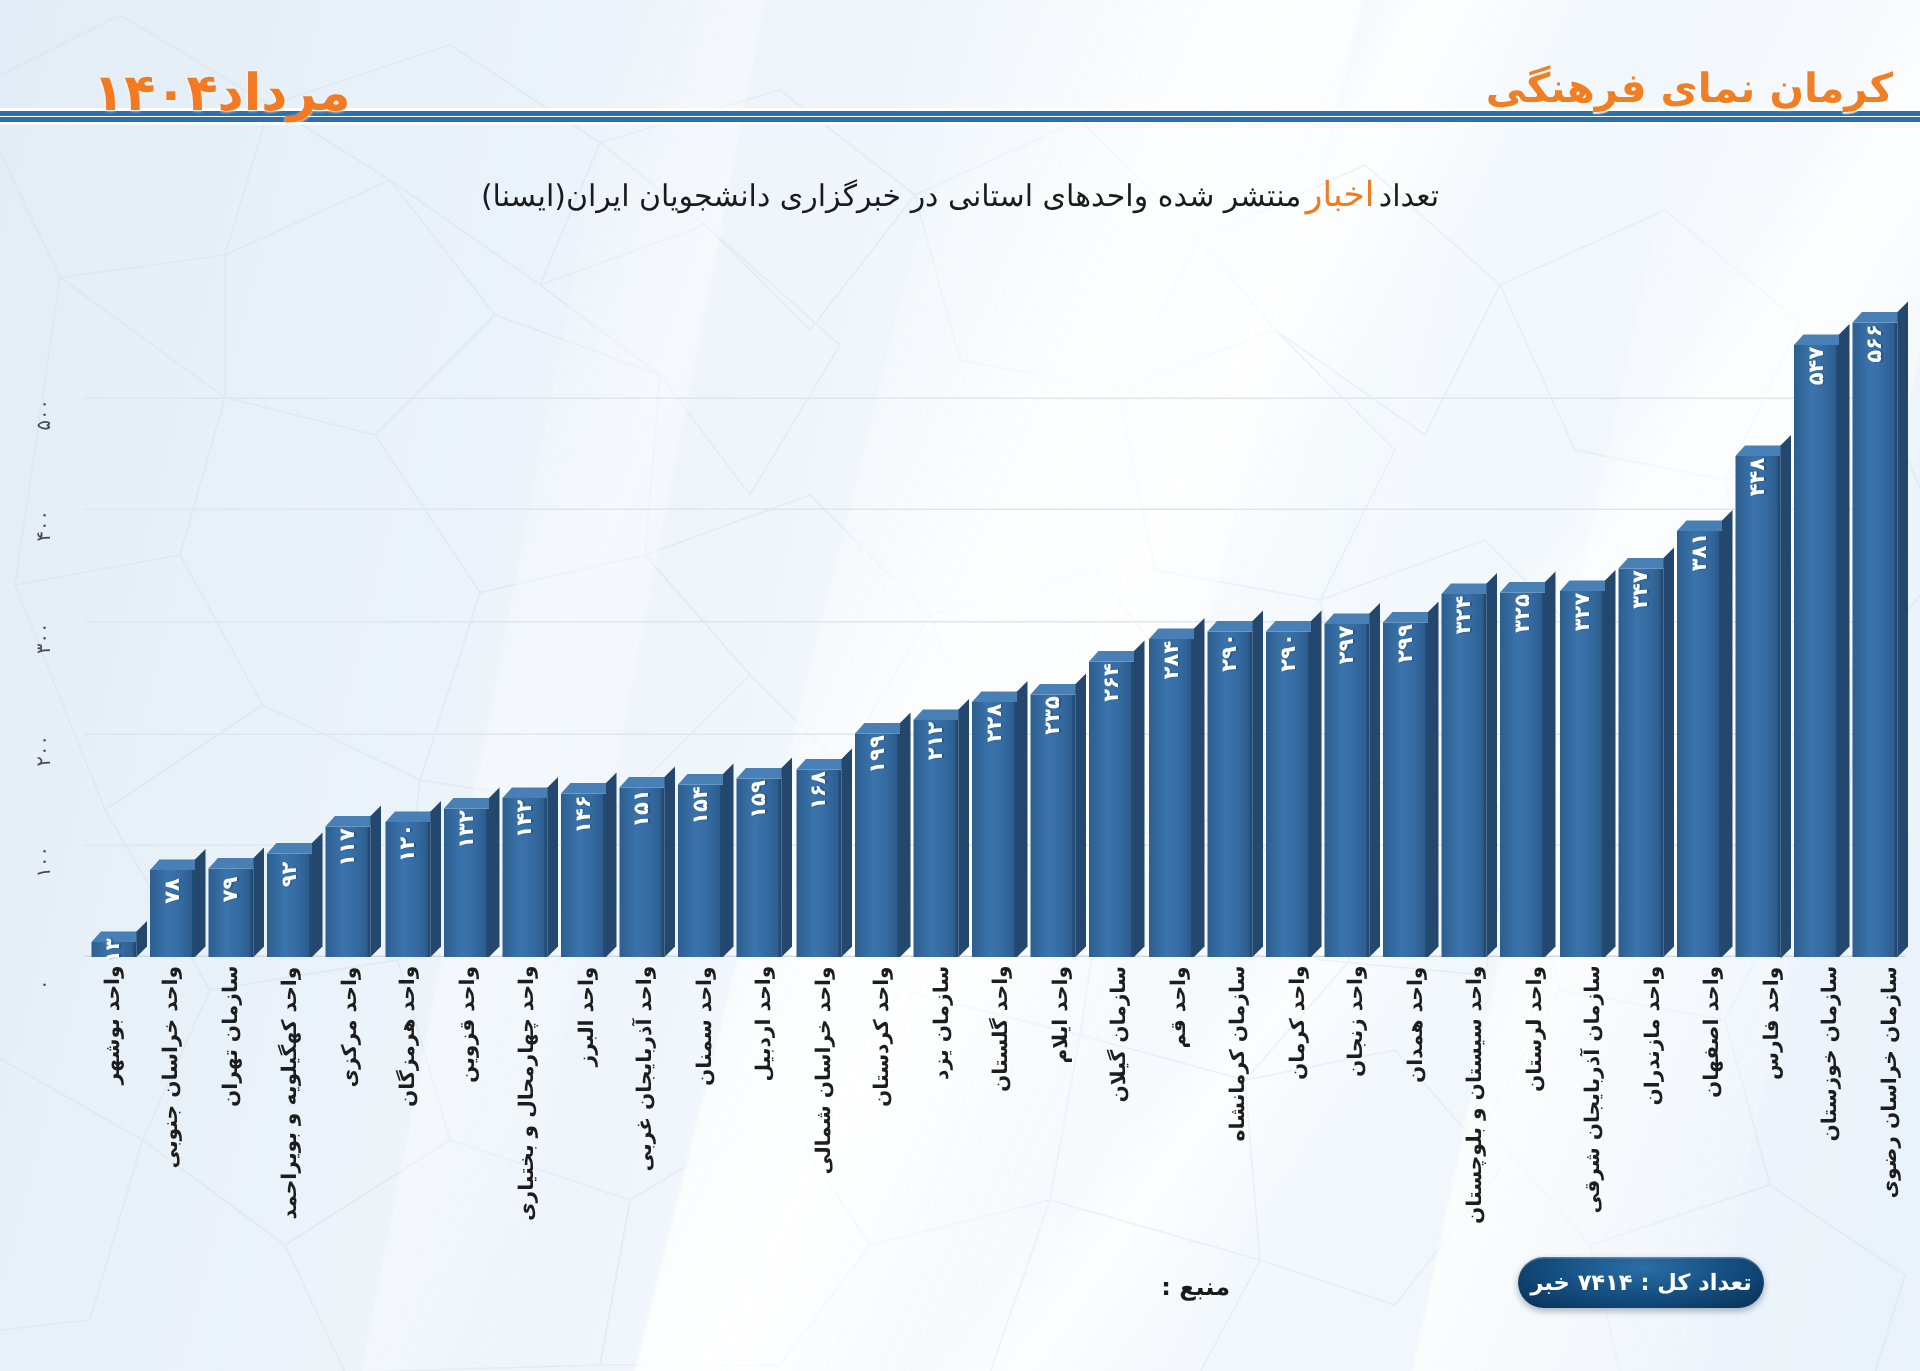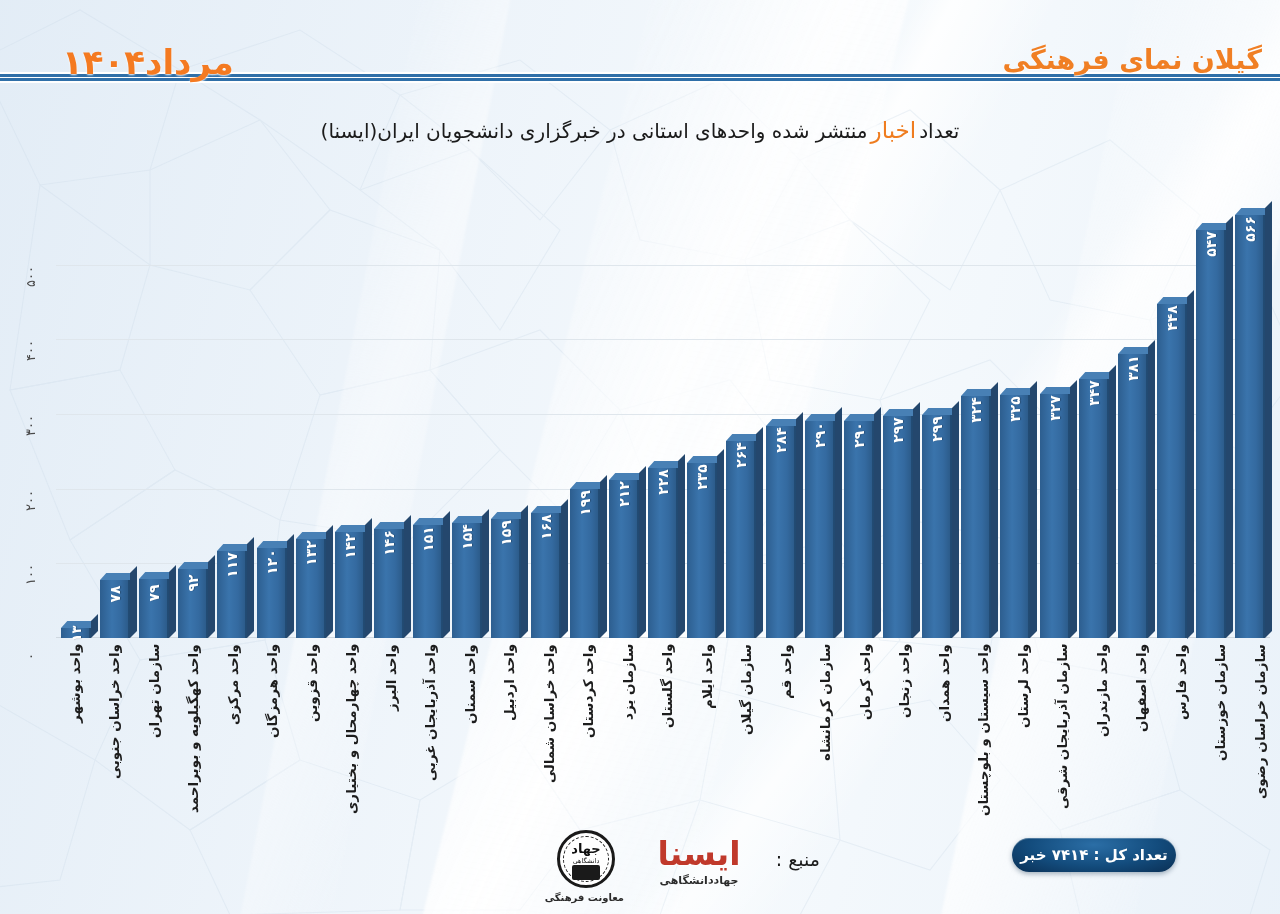--- a/index.html
+++ b/index.html
@@ -254,22 +254,22 @@
     z-index: 9;
     left: 520px;
     top: 826px;
     width: 300px;
     height: 84px;
   }
   .source-label {
     position: absolute;
     right: 0;
     top: 22px;
-    font-size: 19px;
-    font-weight: normal;
+    font-size: 16px;
+    font-weight: bold;
     color: #1a1a1a;
     white-space: nowrap;
   }
   .isna-logo {
     position: absolute;
     right: 56px;
     top: 12px;
     width: 130px;
     text-align: center;
   }
@@ -380,21 +380,21 @@
     <path d="M910 520 L1010 540 L990 650 L880 640 L840 560 Z"></path>
   </g>
 </svg>
 
 <div class="bg-beam beam-c"></div>
 <div class="bg-beam beam-a"></div>
 <div class="bg-beam beam-b"></div>
 
 <div class="header-rule"></div>
 
-<div class="brand-right">گیلان نمای فرهنگی</div>
+<div class="brand-right">کرمان نمای فرهنگی</div>
 <div class="brand-left">مرداد۱۴۰۴</div>
 
 <div class="chart-title">
   <span>تعداد</span><span class="hl">اخبار</span><span>منتشر شده واحدهای استانی در خبرگزاری دانشجویان ایران(ایسنا)</span>
 </div>
 
 <div class="plot">
   <div class="gridlines">
       <div class="gridline" style="top: 74.6667px;"></div>
       <div class="gridline" style="top: 149.333px;"></div>
@@ -661,28 +661,15 @@
     <div class="cat">
       <div class="cat-label">واحد خراسان جنوبی</div>
     </div>
     <div class="cat">
       <div class="cat-label">واحد بوشهر</div>
     </div>
   </div>
 
 <div class="source-block">
   <div class="source-label">منبع :</div>
-  <div class="isna-logo">
-    <div class="isna-word">ایسنا</div>
-    <div class="isna-sub">جهاددانشگاهی</div>
-  </div>
-  <div class="seal">
-    <div class="seal-circle">
-      <div class="seal-ring"></div>
-      <div class="seal-top">جهاد</div>
-      <div class="seal-mid">دانشگاهی</div>
-      <div class="seal-bottom"></div>
-    </div>
-    <div class="seal-caption">معاونت فرهنگی</div>
-  </div>
 </div>
 
 <div class="total-badge">تعداد کل : ۷۴۱۴ خبر</div>
 
 </body></html>

